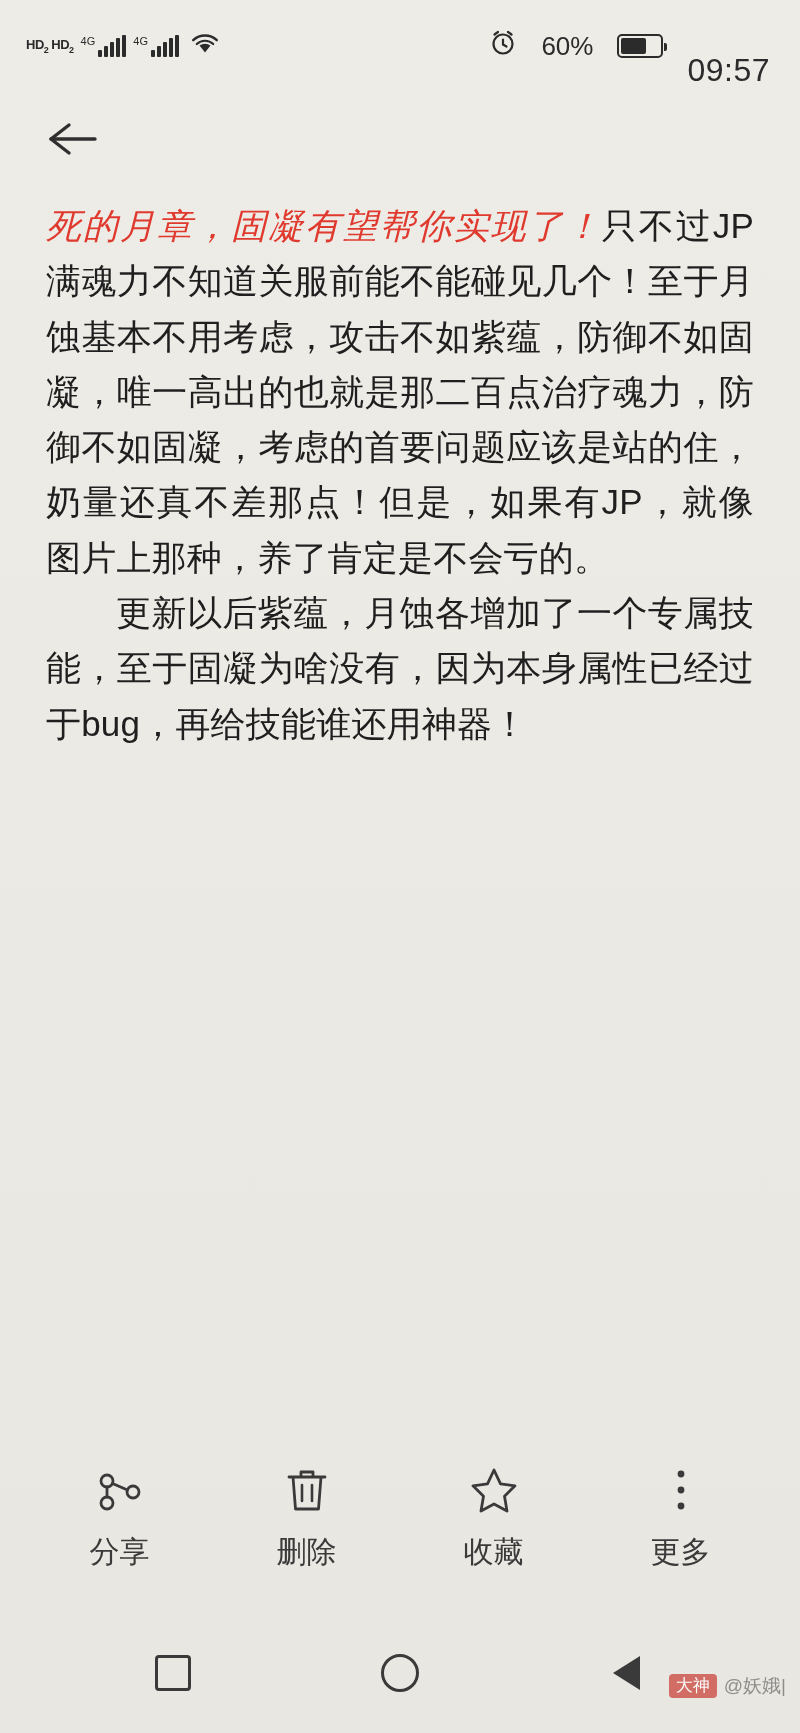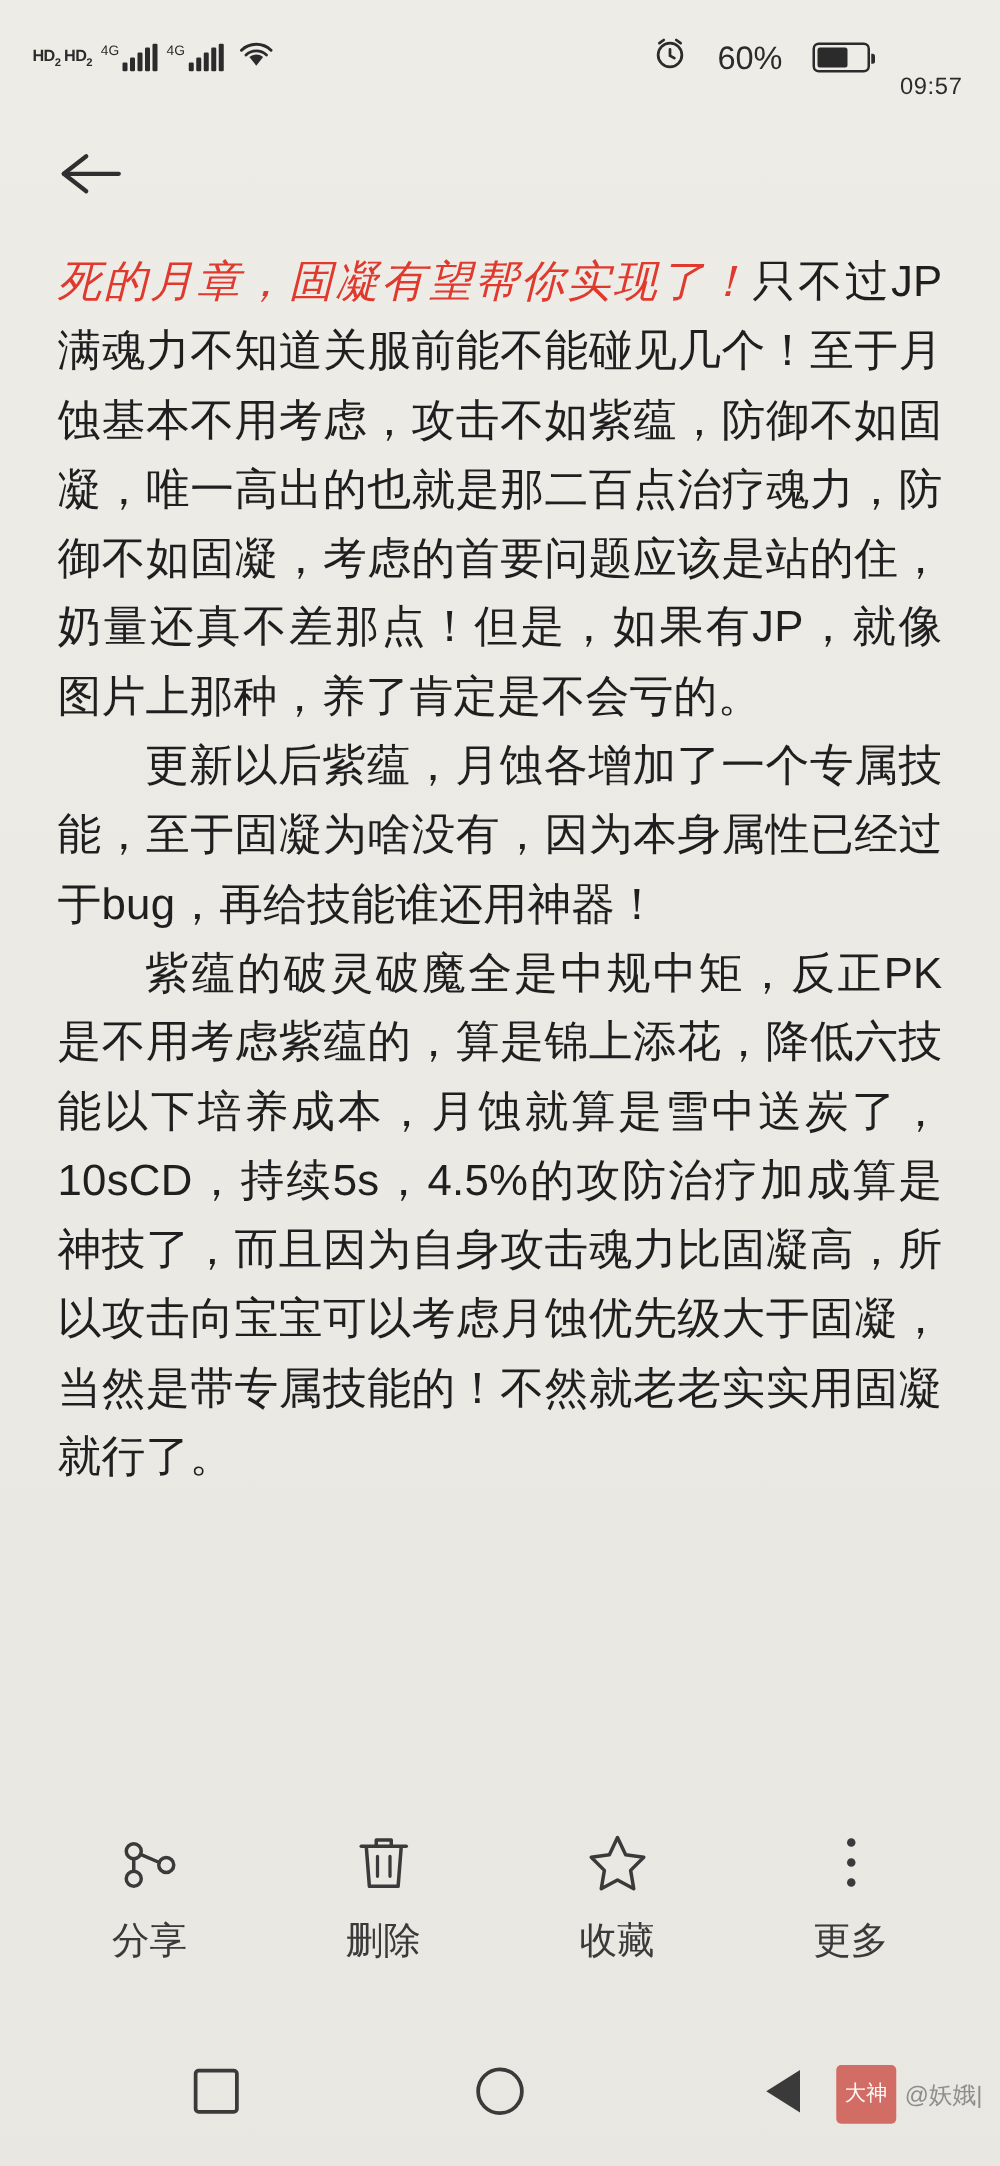--- a/index.html
+++ b/index.html
@@ -111,21 +111,21 @@
     border-radius: 0 2px 2px 0;
   }
   .battery span {
     position: absolute;
     left: 2px; top: 2px; bottom: 2px;
     width: 58%;
     background: #2b2b2b;
     border-radius: 2px;
     display: block;
   }
-  .clock { font-size: 19px; letter-spacing: 0.5px; margin-top: 48px; }
+  .clock { font-size: 32px; letter-spacing: 0.5px; margin-top: 48px; }
 
   
   .top-nav {
     height: 94px;
     flex: 0 0 94px;
     display: flex;
     align-items: center;
     padding-left: 44px;
     box-sizing: border-box;
   }
@@ -227,21 +227,21 @@
     bottom: 34px;
     display: flex;
     align-items: center;
     gap: 7px;
     opacity: 0.75;
   }
   .wm-badge {
     background: #c9453b;
     color: #fff;
     font-size: 17px;
-    padding: 14px 7px;
+    padding: 3px 7px;
     border-radius: 4px;
     line-height: 1.1;
   }
   .wm-text {
     color: #6f6f6f;
     font-size: 19px;
   }
 </style>
 </head>
 <body>
@@ -308,21 +308,20 @@
       <svg width="54" height="40" viewBox="0 0 54 40">
         <path d="M24 6 L6 20 L24 34" stroke="#2f2f2f" stroke-width="3.4" fill="none" stroke-linecap="round" stroke-linejoin="round"></path>
         <path d="M6 20 H50" stroke="#2f2f2f" stroke-width="3.4" fill="none" stroke-linecap="round"></path>
       </svg>
     </div>
   </div>
 
   <div class="article">
     <p><span class="highlight">死的月章，固凝有望帮你实现了！</span><span>只不过JP满魂力不知道关服前能不能碰见几个！至于月蚀基本不用考虑，攻击不如紫蕴，防御不如固凝，唯一高出的也就是那二百点治疗魂力，防御不如固凝，考虑的首要问题应该是站的住，奶量还真不差那点！但是，如果有JP，就像图片上那种，养了肯定是不会亏的。</span></p>
     <p class="para-indent">更新以后紫蕴，月蚀各增加了一个专属技能，至于固凝为啥没有，因为本身属性已经过于bug，再给技能谁还用神器！</p>
-    <p class="para-indent">紫蕴的破灵破魔全是中规中矩，反正PK是不用考虑紫蕴的，算是锦上添花，降低六技能以下培养成本，月蚀就算是雪中送炭了，10sCD，持续5s，4.5%的攻防治疗加成算是神技了，而且因为自身攻击魂力比固凝高，所以攻击向宝宝可以考虑月蚀优先级大于固凝，当然是带专属技能的！不然就老老实实用固凝就行了。</p>
   </div>
 
   <div class="action-bar">
 
     <div class="action">
       <span class="glyph">
         <svg width="52" height="52" viewBox="0 0 52 52">
           <circle cx="13" cy="17" r="6" stroke="#3a3a3a" stroke-width="2.8" fill="none"></circle>
           <circle cx="13" cy="39" r="6" stroke="#3a3a3a" stroke-width="2.8" fill="none"></circle>
           <circle cx="39" cy="28" r="6" stroke="#3a3a3a" stroke-width="2.8" fill="none"></circle>

